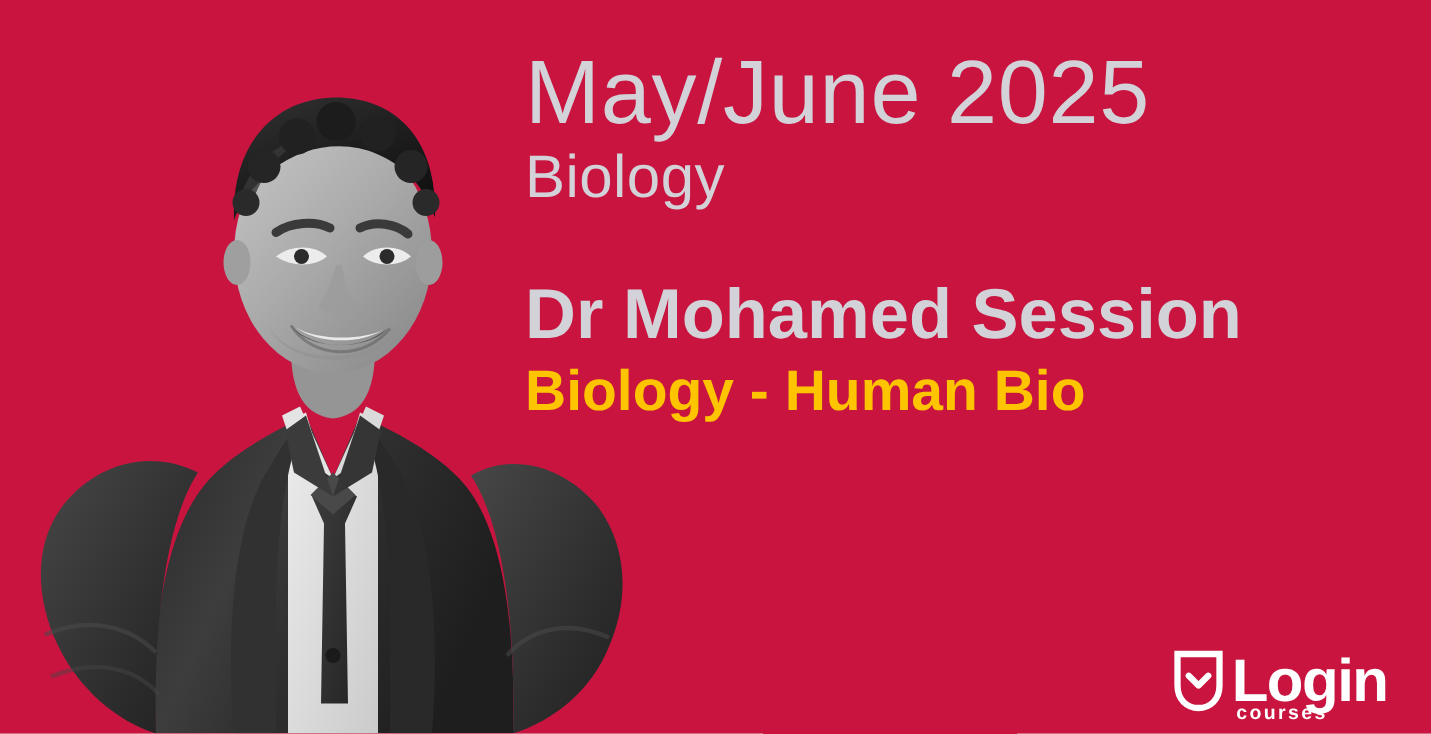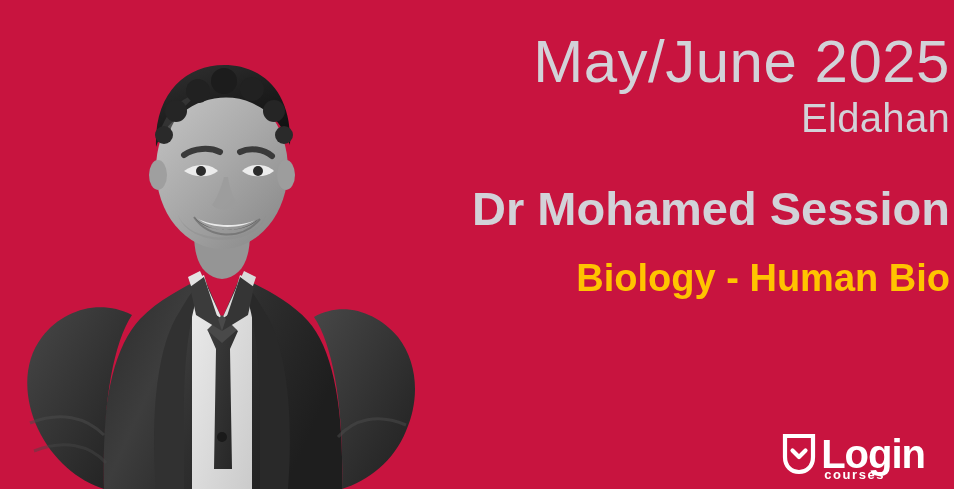--- a/index.html
+++ b/index.html
@@ -29,21 +29,21 @@
     filter: grayscale(100%);
   }
   #portrait svg { display: block; width: 100%; height: 100%; }
 
   
   #text-block {
     position: absolute;
     left: 350px;
     top: 30px;
     width: 600px;
-    text-align: right;
+    text-align: left;
   }
   .session-line-1 {
     color: #D2D2D8;
     font-size: 60px;
     font-weight: 300;
     letter-spacing: 0.5px;
     line-height: 1.05;
     white-space: nowrap;
   }
   .session-line-2 {
@@ -63,21 +63,21 @@
     line-height: 1.1;
     margin-top: 42px;
     white-space: nowrap;
   }
   .subject {
     color: #FFC400;
     font-size: 38px;
     font-weight: bold;
     letter-spacing: 0px;
     line-height: 1.15;
-    margin-top: 22px;
+    margin-top: 5px;
     white-space: nowrap;
   }
 
   
   #logo {
     position: absolute;
     right: 29px;
     bottom: 14px;
     display: flex;
     align-items: center;
@@ -214,21 +214,21 @@
       <path d="M186 198 C200 214 232 216 250 200 C240 214 198 216 186 198 Z" fill="#5a534e"></path>
       <path d="M189 199 C202 210 232 211 247 201 C234 208 202 208 189 199 Z" fill="#eceae6"></path>
       <path d="M186 198 C200 220 234 222 252 200" stroke="#6a625c" stroke-width="2" fill="none" opacity="0.6"></path>
 
       <path d="M170 196 C182 226 246 226 258 196 C250 228 182 230 170 196 Z" fill="#948d87" opacity="0.5"></path>
     </svg>
   </div>
 
   <div id="text-block">
     <div class="session-line-1">May/June 2025</div>
-    <div class="session-line-2">Eldahan</div>
+    <div class="session-line-2">Biology</div>
     <div class="teacher-name">Dr Mohamed Session</div>
     <div class="subject">Biology - Human Bio</div>
   </div>
 
   <div id="logo">
     <span class="shield-wrap">
       <svg viewBox="0 0 34 42" aria-hidden="true">
         <path d="M3 3 H31 V24 C31 33.5 24.7 39 17 39 C9.3 39 3 33.5 3 24 Z" fill="none" stroke="#FFFFFF" stroke-width="4.2"></path>
         <path d="M10.5 17.5 L17 24 L23.5 17.5" fill="none" stroke="#FFFFFF" stroke-width="4.2" stroke-linecap="round" stroke-linejoin="round"></path>
       </svg>

